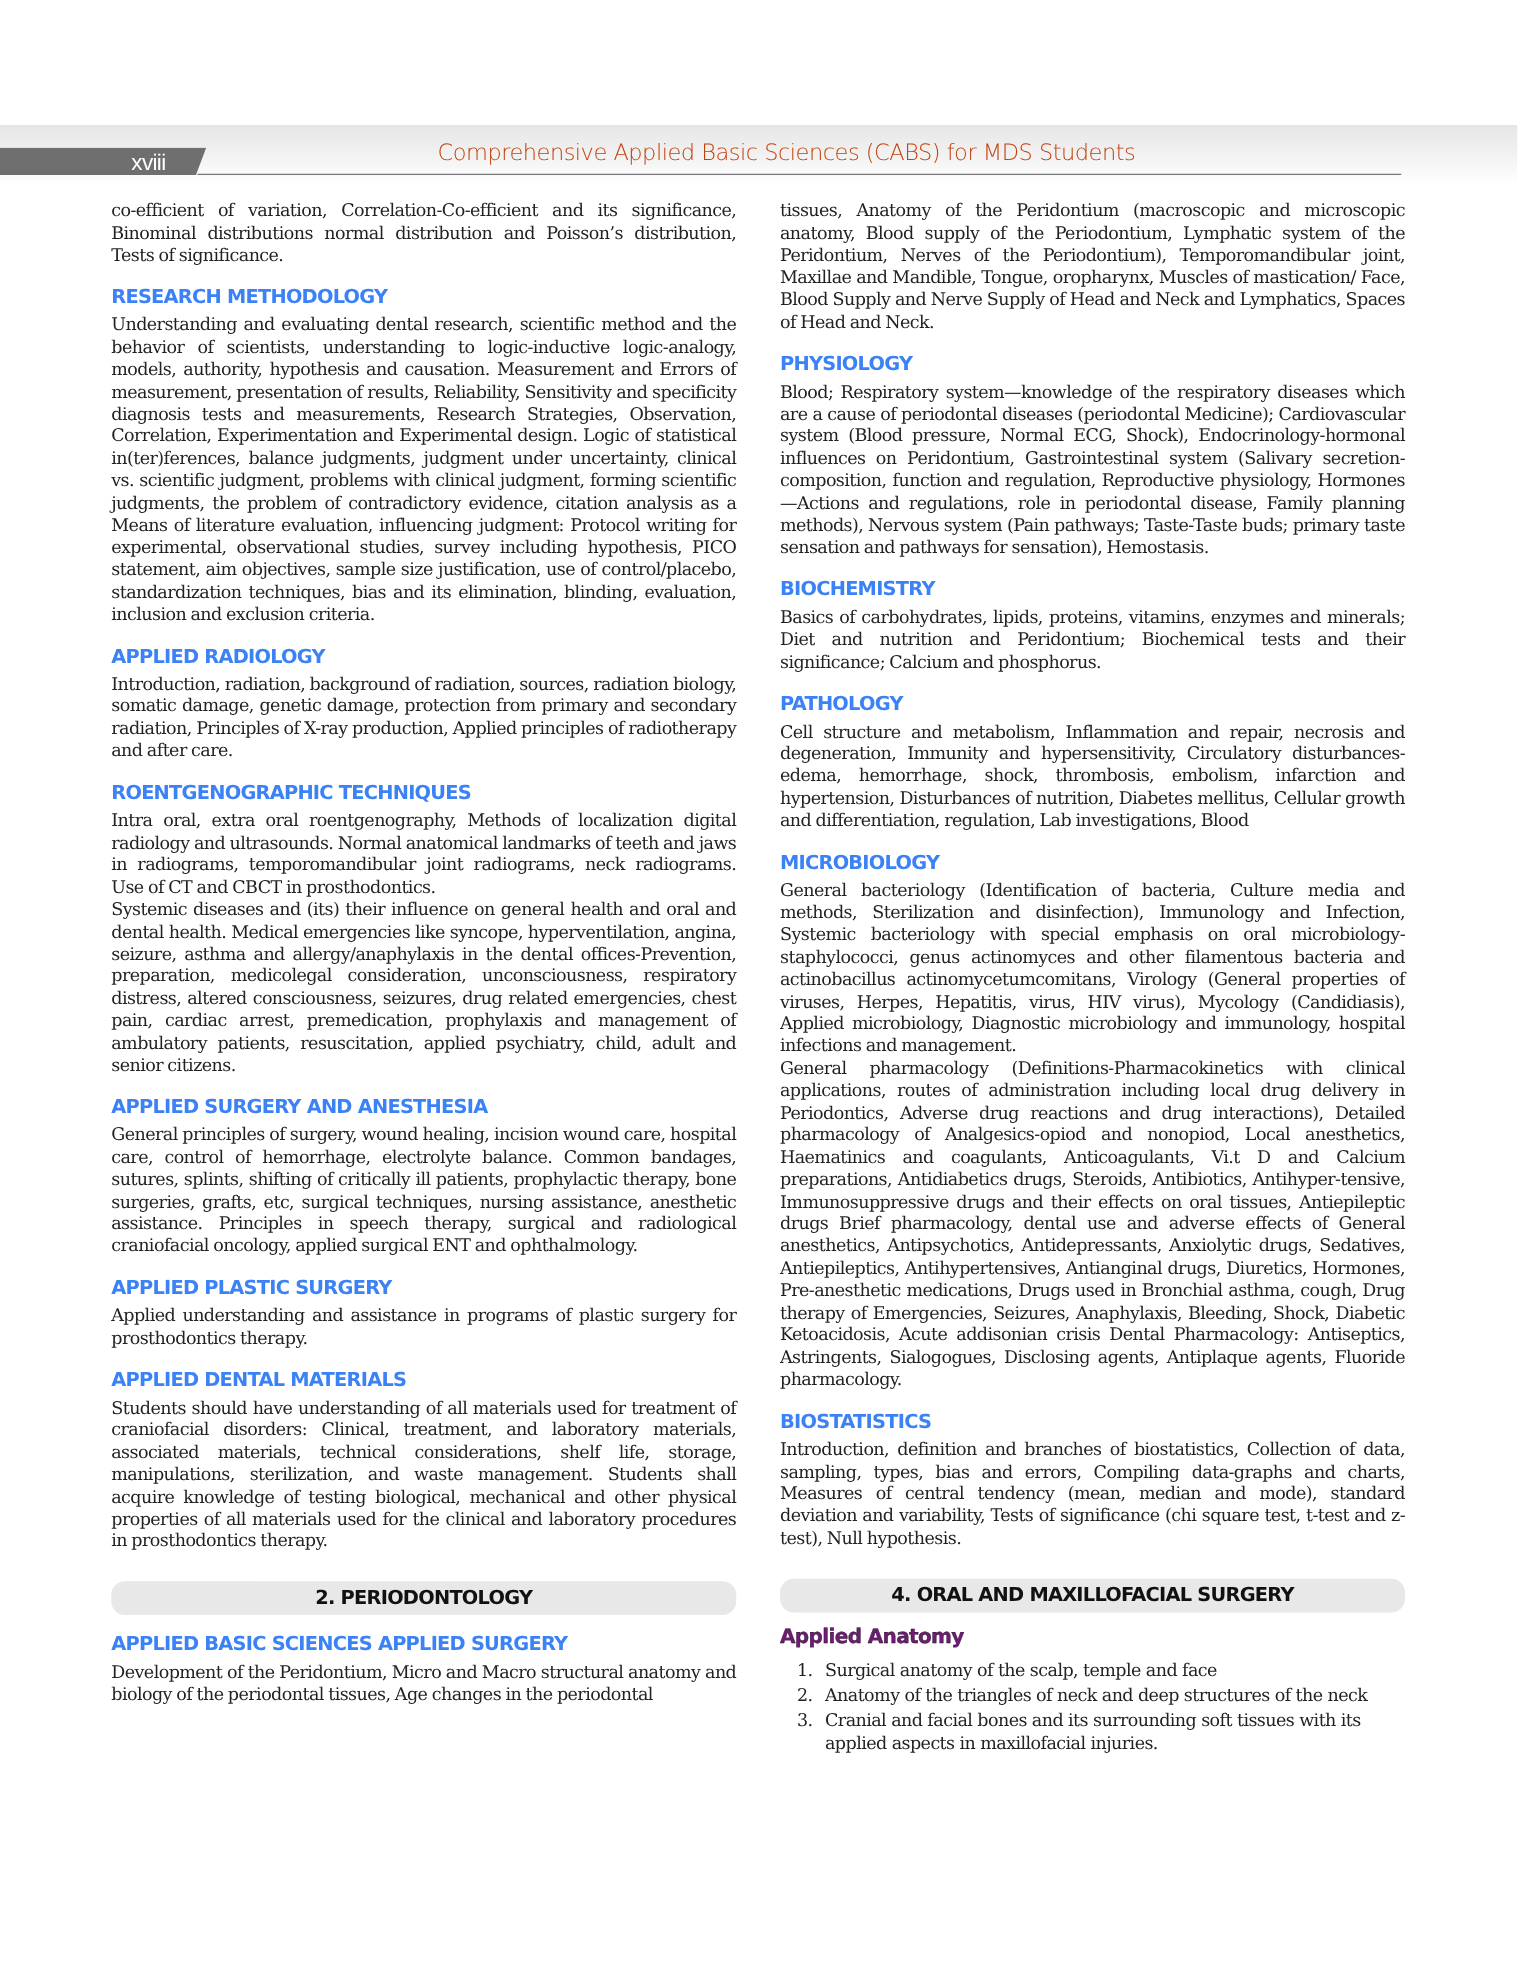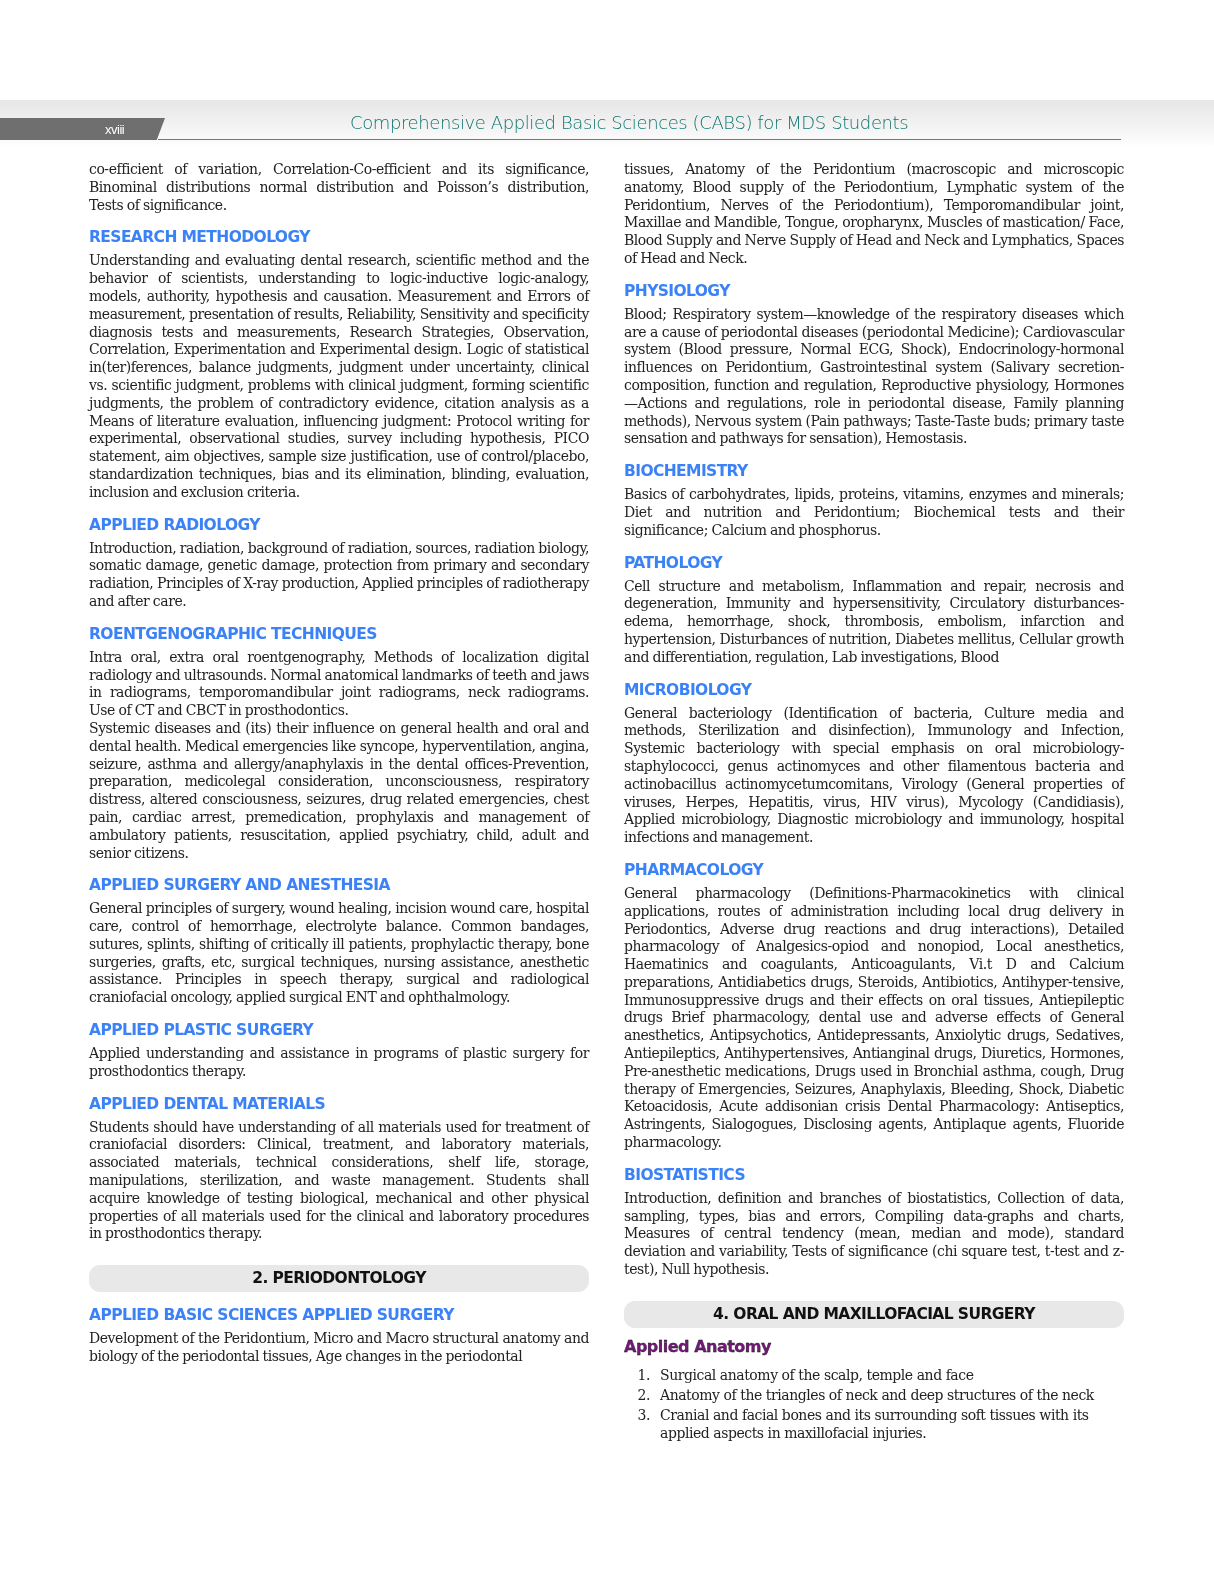--- a/index.html
+++ b/index.html
@@ -11,25 +11,25 @@
     position: absolute; left: 0; top: 100px; width: 1214px; height: 48px;
     background: linear-gradient(to bottom, #e6e6e6 0%, #f3f3f3 55%, #ffffff 100%);
   }
   .page-tab {
     position: absolute; left: 0; top: 118px; width: 165px; height: 22px;
     background: #6f6f6f;
     clip-path: polygon(0 0, 100% 0, 95% 100%, 0 100%);
   }
   .page-num {
     position: absolute; left: 105px; top: 118px; height: 22px; line-height: 24px;
-    color: #ffffff; font-family: "Liberation Sans", sans-serif; font-size: 13px; letter-spacing: -0.5px;
+    color: #ffffff; font-family: "Liberation Sans", sans-serif; font-size: 18px; letter-spacing: -0.5px;
   }
   .running-title {
     position: absolute; left: 350px; top: 112px; font-family: "DejaVu Sans", sans-serif;
-    font-size: 18px; color: #0f766e; letter-spacing: -0.4px; font-weight: 300;
+    font-size: 18px; color: #c2410c; letter-spacing: -0.4px; font-weight: 300;
   }
   .header-rule {
     position: absolute; left: 158px; top: 139px; width: 963px; height: 1px; background: #777;
   }
   .col {
     position: absolute; top: 161px; width: 500px;
     font-family: "DejaVu Serif", serif; font-size: 14px; line-height: 17.8px;
     text-align: justify; color: #222;
   }
   .col.left { left: 89px; }
@@ -98,21 +98,20 @@
 
   <h3>BIOCHEMISTRY</h3>
   <p>Basics of carbohydrates, lipids, proteins, vitamins, enzymes and minerals; Diet and nutrition and Peridontium; Biochemical tests and their significance; Calcium and phosphorus.</p>
 
   <h3>PATHOLOGY</h3>
   <p>Cell structure and metabolism, Inflammation and repair, necrosis and degeneration, Immunity and hypersensitivity, Circulatory disturbances-edema, hemorrhage, shock, thrombosis, embolism, infarction and hypertension, Disturbances of nutrition, Diabetes mellitus, Cellular growth and differentiation, regulation, Lab investigations, Blood</p>
 
   <h3>MICROBIOLOGY</h3>
   <p>General bacteriology (Identification of bacteria, Culture media and methods, Sterilization and disinfection), Immunology and Infection, Systemic bacteriology with special emphasis on oral microbiology-staphylococci, genus actinomyces and other filamentous bacteria and actinobacillus actinomycetumcomitans, Virology (General properties of viruses, Herpes, Hepatitis, virus, HIV virus), Mycology (Candidiasis), Applied microbiology, Diagnostic microbiology and immunology, hospital infections and management.</p>
 
-  <h3>PHARMACOLOGY</h3>
   <p>General pharmacology (Definitions-Pharmacokinetics with clinical applications, routes of administration including local drug delivery in Periodontics, Adverse drug reactions and drug interactions), Detailed pharmacology of Analgesics-opiod and nonopiod, Local anesthetics, Haematinics and coagulants, Anticoagulants, Vi.t D and Calcium preparations, Antidiabetics drugs, Steroids, Antibiotics, Antihyper-tensive, Immunosuppressive drugs and their effects on oral tissues, Antiepileptic drugs Brief pharmacology, dental use and adverse effects of General anesthetics, Antipsychotics, Antidepressants, Anxiolytic drugs, Sedatives, Antiepileptics, Antihypertensives, Antianginal drugs, Diuretics, Hormones, Pre-anesthetic medications, Drugs used in Bronchial asthma, cough, Drug therapy of Emergencies, Seizures, Anaphylaxis, Bleeding, Shock, Diabetic Ketoacidosis, Acute addisonian crisis Dental Pharmacology: Antiseptics, Astringents, Sialogogues, Disclosing agents, Antiplaque agents, Fluoride pharmacology.</p>
 
   <h3>BIOSTATISTICS</h3>
   <p>Introduction, definition and branches of biostatistics, Collection of data, sampling, types, bias and errors, Compiling data-graphs and charts, Measures of central tendency (mean, median and mode), standard deviation and variability, Tests of significance (chi square test, t-test and z-test), Null hypothesis.</p>
 
   <div class="chapter-bar">4. ORAL AND MAXILLOFACIAL SURGERY</div>
   <div class="subhead">Applied Anatomy</div>
   <ol class="items">
     <li>
       <span class="num">1.</span>

